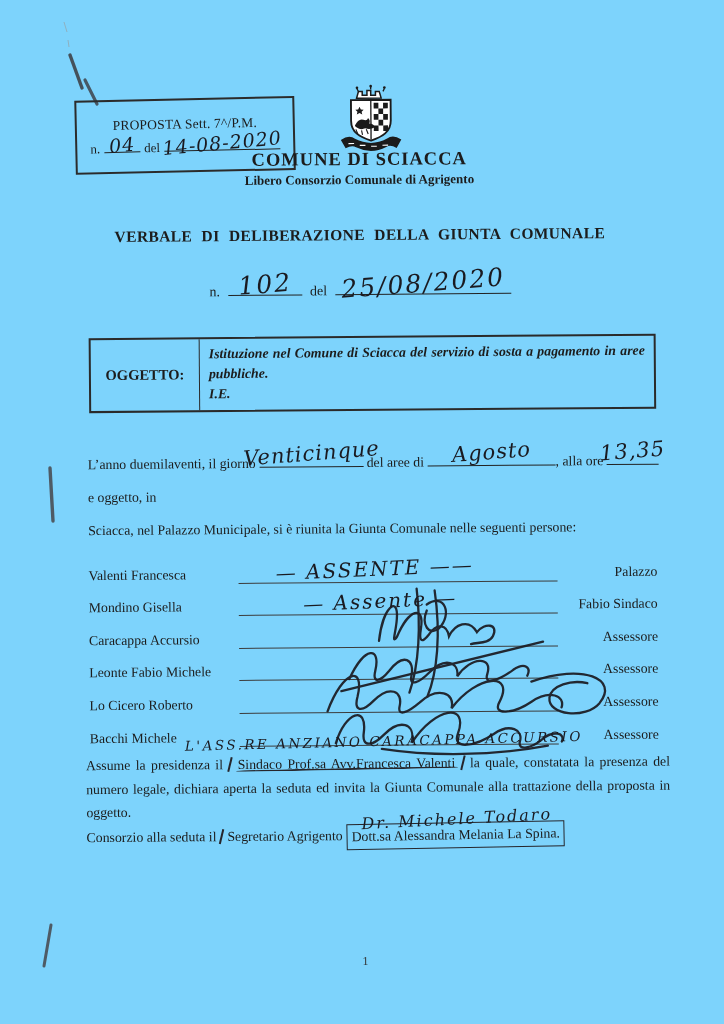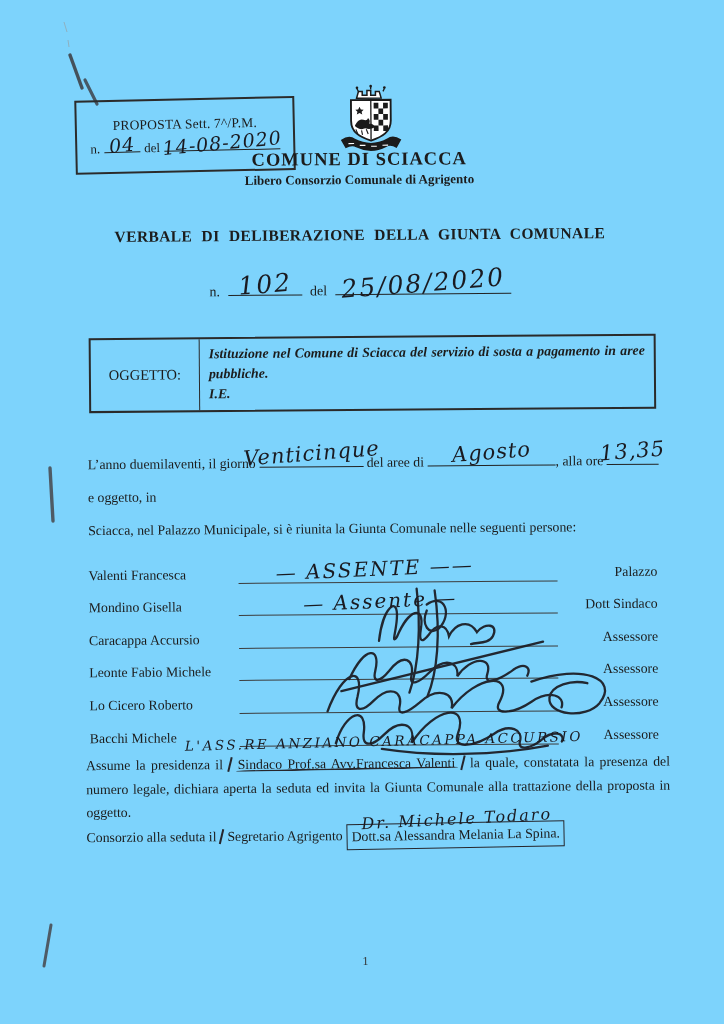--- a/index.html
+++ b/index.html
@@ -39,21 +39,21 @@
 
   .act-line{position:absolute;left:0;top:258px;width:100%;display:flex;
     justify-content:center;align-items:baseline;gap:8px;font-size:14px;padding-top:20px;}
   .act-line .fill{height:16px;}
   .act-line .hw{font-size:25px;letter-spacing:2px;}
 
   
   .oggetto{position:absolute;left:90px;top:336px;width:567px;min-height:68px;
     border:2px solid #2a2a2a;display:flex;box-sizing:border-box;}
   .oggetto-label{width:108px;border-right:1.5px solid #2a2a2a;display:flex;
-    align-items:center;justify-content:center;font-weight:normal;font-size:14.5px;flex-shrink:0;}
+    align-items:center;justify-content:center;font-weight:bold;font-size:14.5px;flex-shrink:0;}
   .oggetto-body{padding:5px 9px 6px 9px;font-weight:bold;font-style:italic;
     font-size:13.8px;line-height:20px;text-align:justify;}
   .oggetto-body .suffix{display:block;}
 
   
   .intro{position:absolute;left:88px;top:446px;width:574px;font-size:13.8px;
     line-height:33px;margin:0;}
   .intro .fill{height:15px;}
   .intro .fill .hw{font-size:21px;}
   .w90{width:104px;} .w120{width:128px;} .w50{width:52px;}
@@ -191,21 +191,21 @@
         <span class="aline">
             <span class="note hw">— ASSENTE ——</span>
           </span>
         <span class="arole">Palazzo</span>
       </div>
       <div class="arow">
         <span class="aname">Mondino Gisella</span>
         <span class="aline">
             <span class="note hw">— Assente —</span>
           </span>
-        <span class="arole">Dott Sindaco</span>
+        <span class="arole">Fabio Sindaco</span>
       </div>
       <div class="arow">
         <span class="aname">Caracappa Accursio</span>
         <span class="aline"></span>
         <span class="arole">Assessore</span>
       </div>
       <div class="arow">
         <span class="aname">Leonte Fabio Michele</span>
         <span class="aline"></span>
         <span class="arole">Assessore</span>

